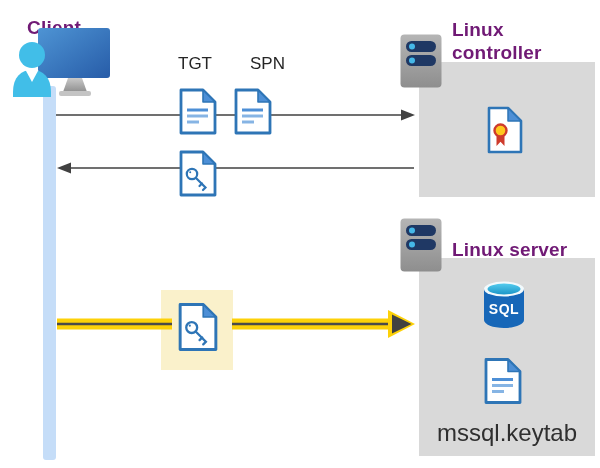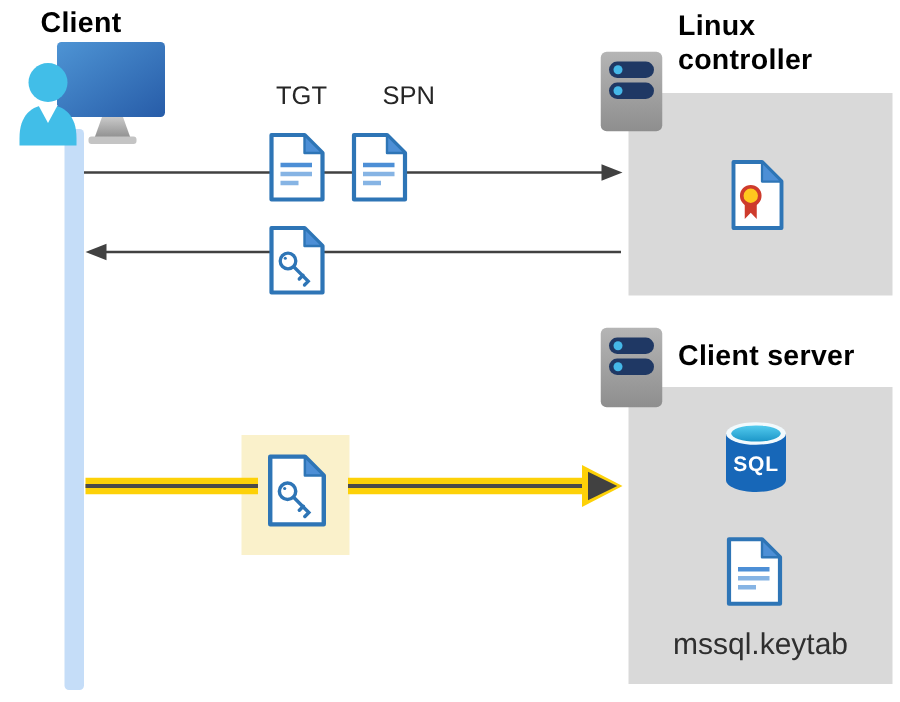--- a/index.html
+++ b/index.html
@@ -2,32 +2,32 @@
 <html><head>
 <meta charset="utf-8">
 <style>
   html,body { margin:0; padding:0; background:#fff; }
   .stage {
     position:relative; width:600px; height:468px; background:#ffffff;
     font-family:"Liberation Sans","DejaVu Sans",sans-serif; overflow:hidden;
   }
   .abs { position:absolute; }
   .title {
-    font-weight:bold; font-size:19px; line-height:23px; color:#000000; letter-spacing:.2px;
+    font-weight:bold; font-size:19px; line-height:23px; color:#701a75; letter-spacing:.2px;margin-top:12px;
   }
   .ticket-label {
-    font-size:17px; color:#262626; text-align:right; width:40px;
+    font-size:17px; color:#262626; text-align:left; width:40px;
   }
   .gray-box { background:#D9D9D9; }
   .lifeline {
     background:#C5DDF8; border-radius:3px; width:13px;
   }
   .highlight { background:#FAF1CB; }
   .keytab-label {
-    font-size:20px; color:#2f2f2f; text-align:center; width:176px;
+    font-size:24px; color:#2f2f2f; text-align:center; width:176px;
   }
   svg { display:block; }
   .sql-text { font-family:"Liberation Sans","DejaVu Sans",sans-serif; font-weight:bold; font-size:14px; fill:#ffffff; letter-spacing:.5px; }
 </style>
 </head>
 <body>
 
 <div class="stage">
 
   <div class="abs title" style="left:27px; top:4px;">Client</div>
@@ -114,21 +114,21 @@
     <circle cx="12" cy="26.5" r="3" fill="#45B8E8"></circle>
   </svg>
 
   <svg class="abs" style="left:486px; top:106px;" width="38" height="48" viewBox="0 0 38 48">
     <path d="M3 2 H22 L35 15 V46 H3 Z" fill="#ffffff" stroke="#2E75B6" stroke-width="2.6" stroke-linejoin="round"></path>
     <path d="M22 2 V15 H35 Z" fill="#4D8FD6" stroke="#2E75B6" stroke-width="1.5" stroke-linejoin="round"></path>
     <path d="M10.5 28 L10.5 40 L14.5 35.8 L18.5 40 L18.5 28 Z" fill="#CE3B2C"></path>
     <circle cx="14.5" cy="24.5" r="6" fill="#FFC81E" stroke="#CE3B2C" stroke-width="2.4"></circle>
   </svg>
 
-  <div class="abs title" style="left:452px; top:226px; width:140px;">Client server</div>
+  <div class="abs title" style="left:452px; top:226px; width:140px;">Linux server</div>
   <div class="abs gray-box" style="left:419px; top:258px; width:176px; height:198px;"></div>
 
   <svg class="abs" style="left:400px; top:218px;" width="42" height="54" viewBox="0 0 42 54">
     <defs>
       <linearGradient id="gSrv2" x1="0" y1="0" x2="0" y2="1">
         <stop offset="0" stop-color="#B5B5B5"></stop>
           <stop offset="1" stop-color="#8E8E8E"></stop>
       </linearGradient>
     </defs>
     <rect x="0.5" y="0.5" width="41" height="53" rx="4" fill="url(#gSrv2)"></rect>

